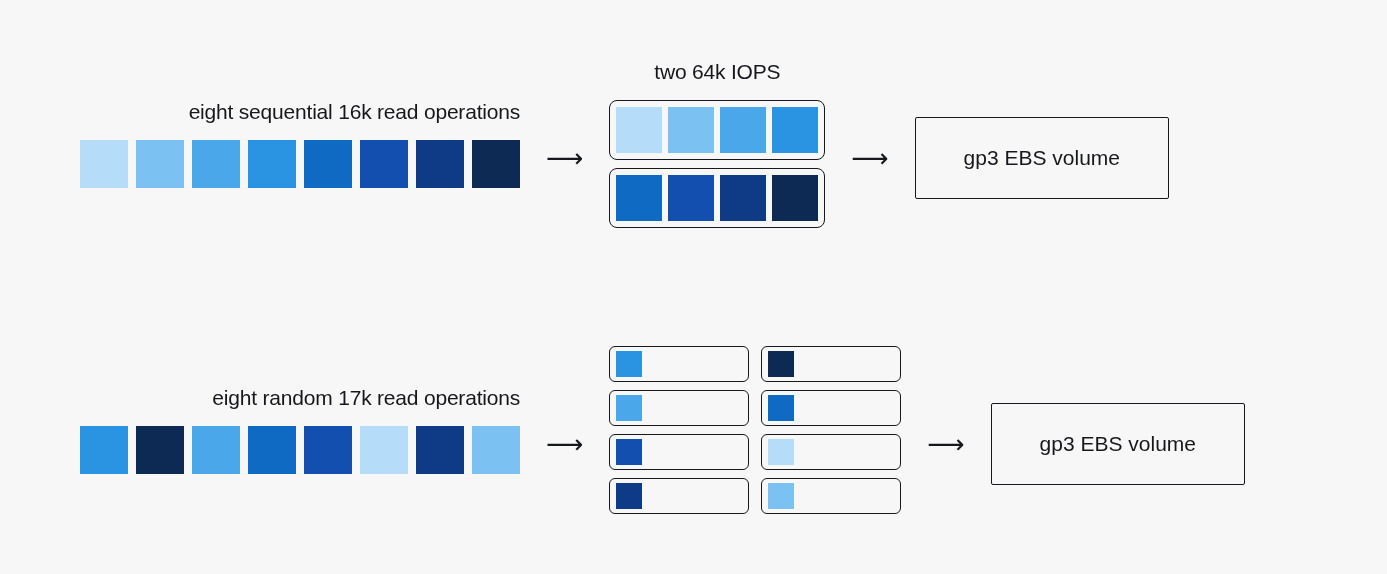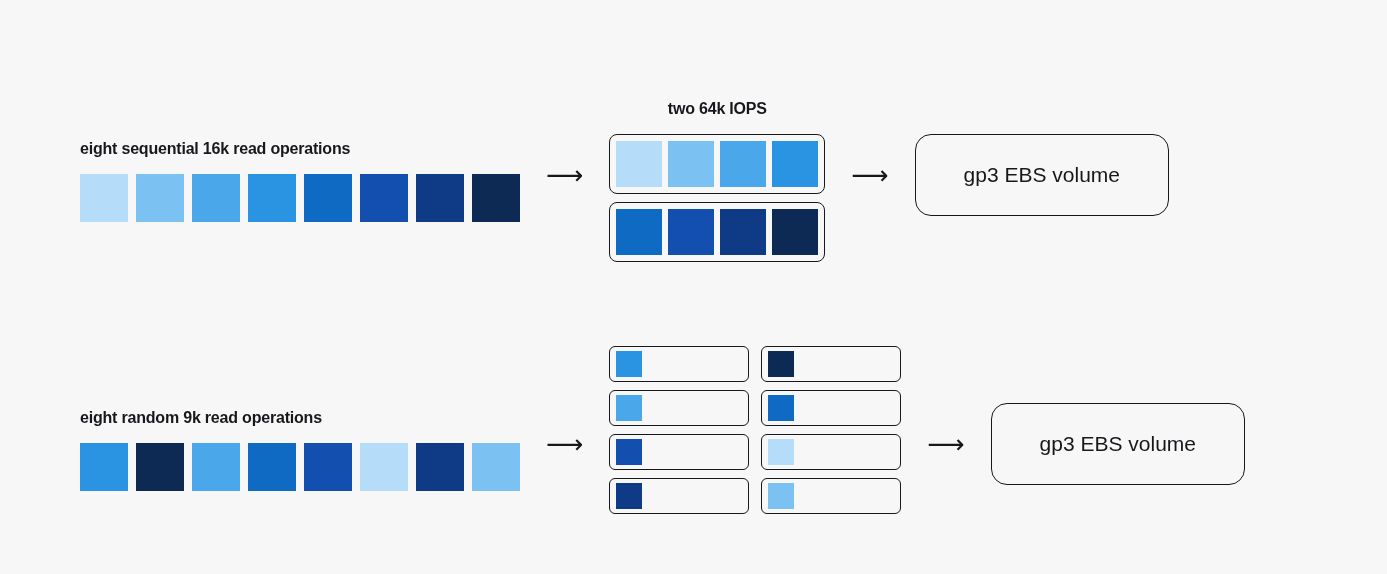--- a/index.html
+++ b/index.html
@@ -15,31 +15,30 @@
       color: #17181c;
     }
     .row {
       display: flex;
       align-items: center;
       gap: 26px;
     }
     .stage {
       display: flex;
       flex-direction: column;
-      align-items: flex-start;
+      align-items: flex-end;
     }
     .stage-center {
       align-items: center;
     }
     .label {
-      font-size: 16px;
-      font-weight: 700;
+      font-size: 21px;
+      font-weight: 400;
       margin-bottom: 16px;
       letter-spacing: -0.2px;
-      margin-top: 40px;
     }
     .blocks {
       display: flex;
       gap: 8px;
     }
     .block {
       width: 48px;
       height: 48px;
     }
     .arrow {
@@ -79,21 +78,21 @@
       display: flex;
       align-items: center;
       padding: 4px 6px;
     }
     .small-group .sblock {
       width: 26px;
       height: 26px;
     }
     .volume {
       border: 1.5px solid #17181c;
-      border-radius: 16px;
+      border-radius: 2px;
       padding: 28px 48px;
       font-size: 21px;
       font-weight: 500;
       white-space: nowrap;
       margin-top: 28px;
     }
   </style>
 </head>
 <body>
 
@@ -132,21 +131,21 @@
       </div>
   </div>
 
   <div class="arrow">⟶</div>
 
   <div class="volume">gp3 EBS volume</div>
 </div>
 
 <div class="row">
   <div class="stage">
-    <div class="label">eight random 9k read operations</div>
+    <div class="label">eight random 17k read operations</div>
     <div class="blocks" id="rand-left">
         <div class="block" style="background: rgb(42, 147, 226);"></div>
         <div class="block" style="background: rgb(13, 42, 84);"></div>
         <div class="block" style="background: rgb(74, 168, 234);"></div>
         <div class="block" style="background: rgb(15, 106, 196);"></div>
         <div class="block" style="background: rgb(18, 79, 174);"></div>
         <div class="block" style="background: rgb(181, 220, 249);"></div>
         <div class="block" style="background: rgb(15, 58, 134);"></div>
         <div class="block" style="background: rgb(123, 194, 243);"></div>
       </div>

